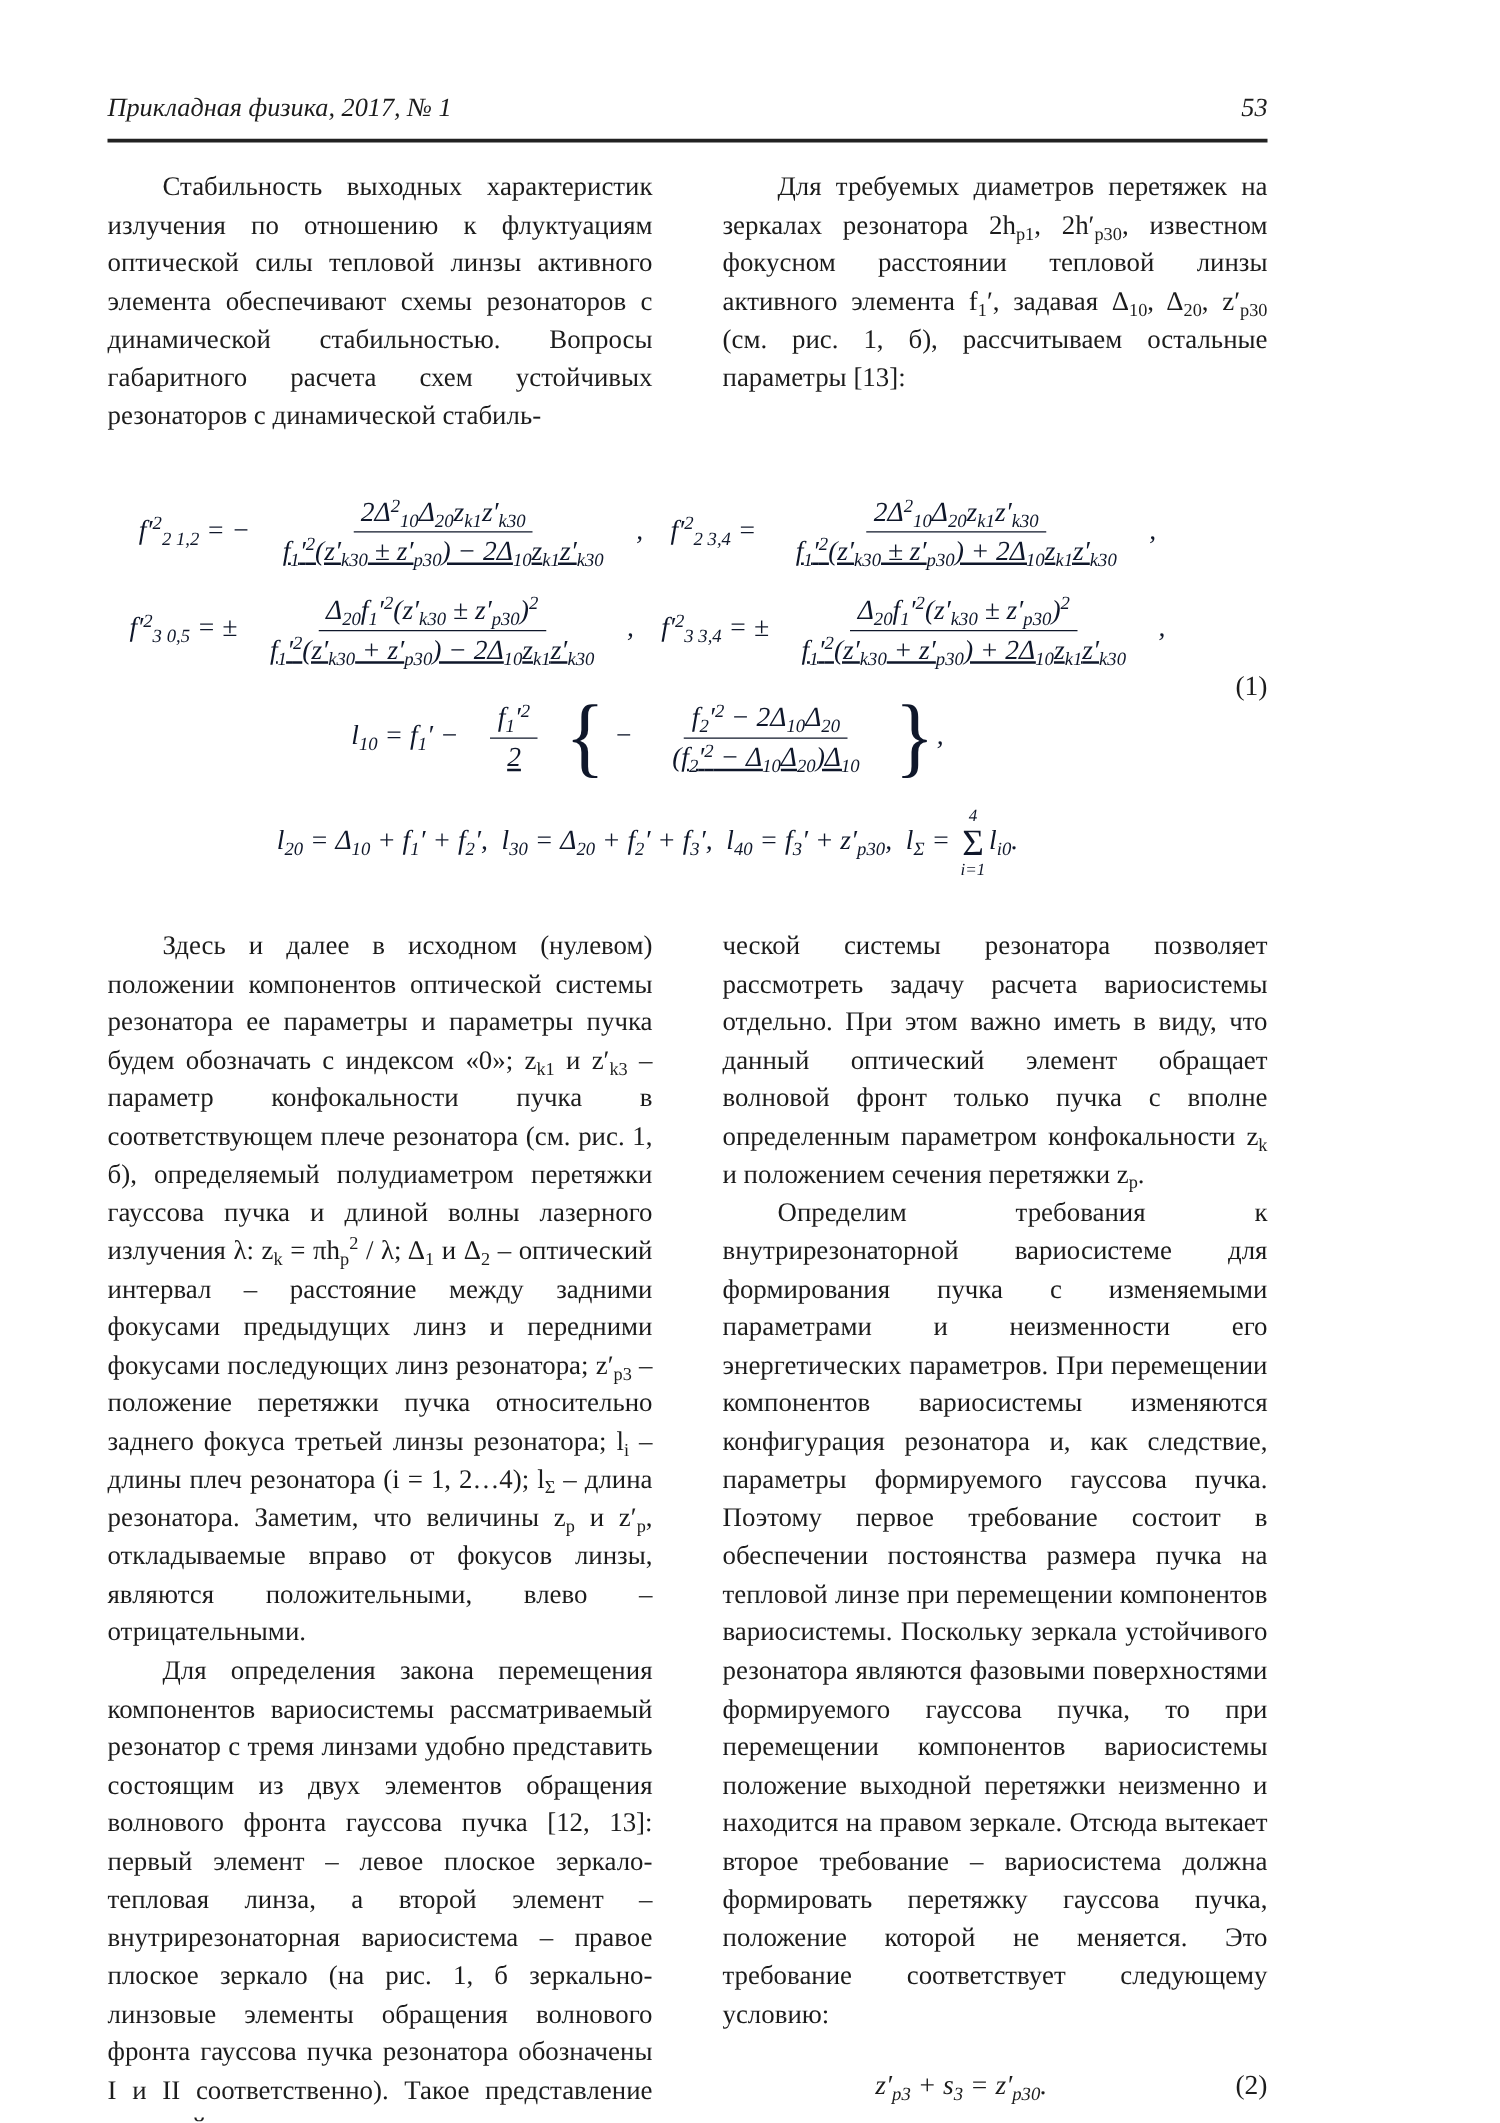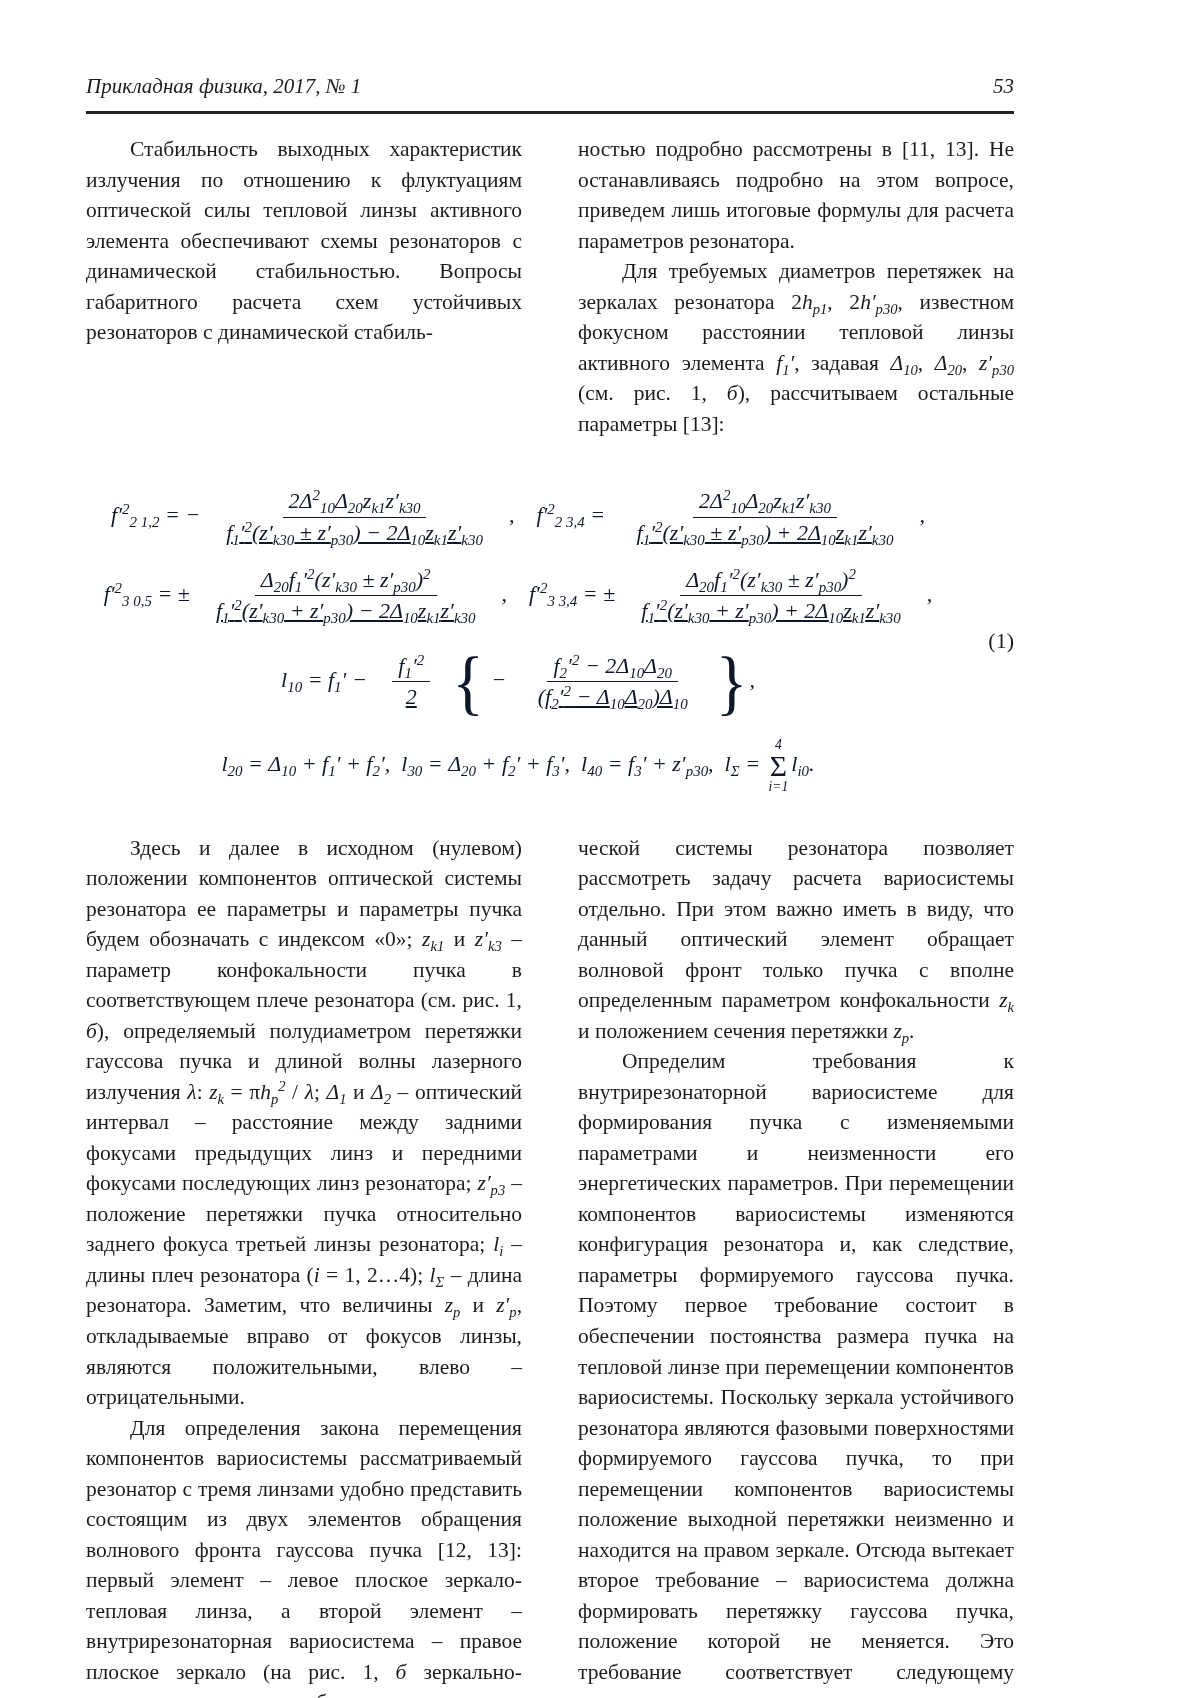--- a/index.html
+++ b/index.html
@@ -11,21 +11,21 @@
   .page{box-sizing:border-box;width:1100px;height:1698px;padding:74px 86px 0 86px;background:#fff;}
   .hdr{
     display:flex;justify-content:space-between;align-items:flex-end;
     font-style:italic;font-size:21px;line-height:1.2;
     padding-bottom:12px;border-bottom:3px solid #222;
   }
   .cols{display:flex;gap:56px;margin-top:20px;}
   .col{flex:1 1 0;font-size:21.5px;line-height:1.42;text-align:justify;}
   .col p{margin:0;}
   .ind{text-indent:44px;}
-  .mvar{font-style:italic;white-space:nowrap;}
+  .mvar{white-space:nowrap;}
   sub,sup{font-size:68%;line-height:0;}
   sub{vertical-align:-0.32em;}
   sup{vertical-align:0.52em;}
 
   
   .eqblock{display:flex;align-items:center;margin:30px 0 14px 0;}
   .eqs{flex:1 1 auto;font-style:italic;font-size:22px;color:#0f172a;}
   .eqrow{text-align:center;margin:18px 0;white-space:nowrap;}
   .eqrow.tall{margin:26px 0;}
   .eqnum{width:64px;text-align:right;font-size:22px;font-style:normal;}
@@ -63,21 +63,20 @@
   <div class="hdr">
     <span>Прикладная физика, 2017, № 1</span>
     <span>53</span>
   </div>
 
   <div class="cols">
     <div class="col">
       <p class="ind">Стабильность выходных характеристик излучения по отношению к флуктуациям оптической силы тепловой линзы активного элемента обеспечивают схемы резонаторов с динамической стабильностью. Вопросы габаритного расчета схем устойчивых резонаторов с динамической стабиль-</p>
     </div>
     <div class="col">
-      <p>ностью подробно рассмотрены в [11, 13]. Не останавливаясь подробно на этом вопросе, приведем лишь итоговые формулы для расчета параметров резонатора.</p>
       <p class="ind">Для требуемых диаметров перетяжек на зеркалах резонатора 2<span class="mvar">h<sub>p1</sub></span>, 2<span class="mvar">h′<sub>p30</sub></span>, известном фокусном расстоянии тепловой линзы активного элемента <span class="mvar">f<sub>1</sub>′</span>, задавая <span class="mvar">Δ<sub>10</sub></span>, <span class="mvar">Δ<sub>20</sub></span>, <span class="mvar">z′<sub>p30</sub></span> (см. рис. 1, <span class="mvar">б</span>), рассчитываем остальные параметры [13]:</p>
     </div>
   </div>
 
   <div class="eqblock">
     <div class="eqs">
       <div class="eqrow">f′<sup>2</sup><sub>2 1,2</sub> = −<span class="frac">
             <span class="num">2Δ<sup>2</sup><sub>10</sub>Δ<sub>20</sub>z<sub>k1</sub>z′<sub>k30</sub></span>
             <span class="den">f<sub>1</sub>′<sup>2</sup>(z′<sub>k30</sub> ± z′<sub>p30</sub>) − 2Δ<sub>10</sub>z<sub>k1</sub>z′<sub>k30</sub></span>
           </span>, f′<sup>2</sup><sub>2 3,4</sub> = <span class="frac">

